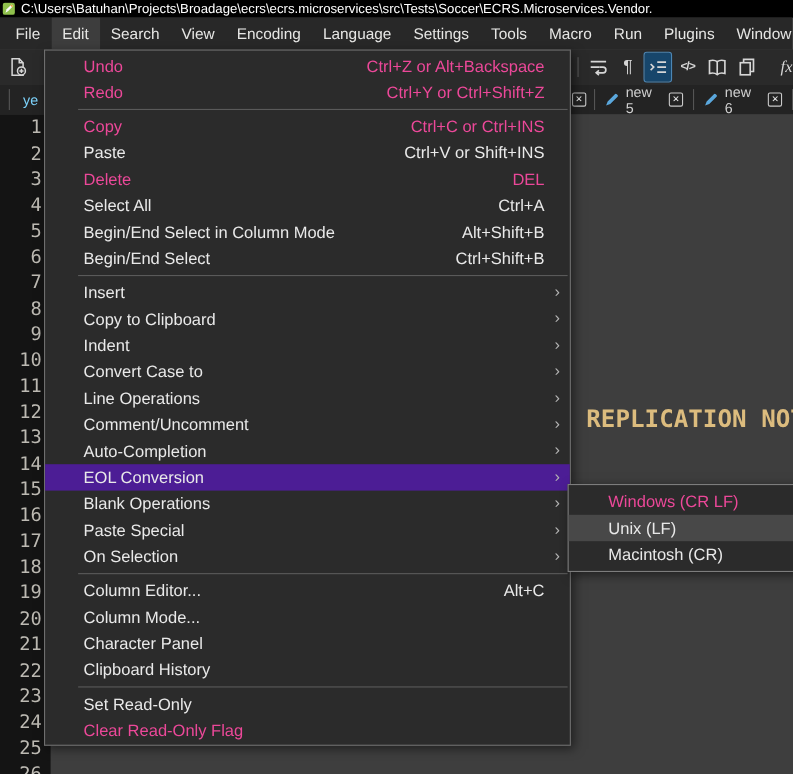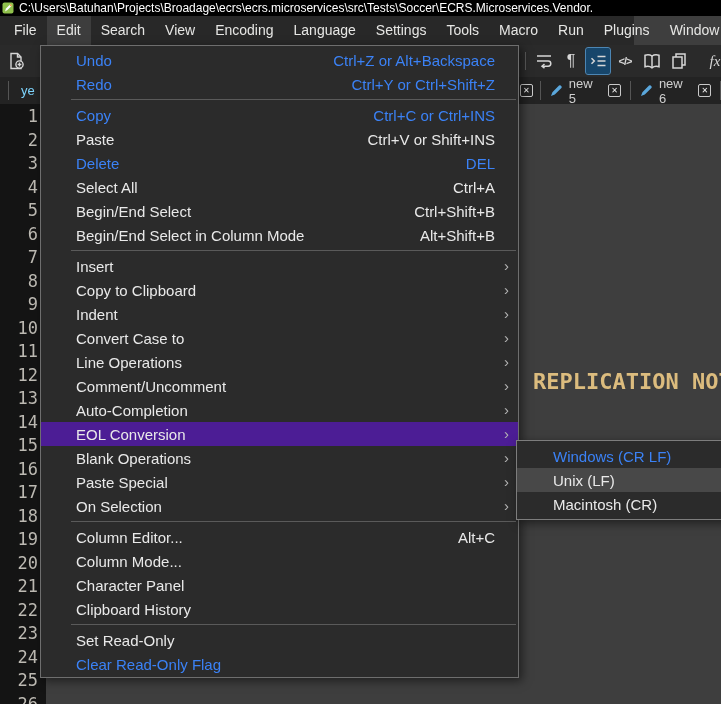--- a/index.html
+++ b/index.html
@@ -12,21 +12,21 @@
   
   .titlebar {
     position:absolute; left:0; top:0; width:721px; height:16px;
     background:#000; color:#fff; font-size:12px; line-height:16px;
     display:flex; align-items:center; gap:5px; padding-left:2px;
     white-space:nowrap; overflow:hidden;
   }
 
   
   .menubar {
-    position:absolute; left:0; top:16px; width:634px; height:29px;
+    position:absolute; left:0; top:16px; width:720px; height:29px;
     background:#282828; color:#e6e6e4; font-size:14px;
     display:flex; align-items:stretch; padding-left:4px;text-align:right;
   }
   .mbitem { padding:0 10px; line-height:29px; cursor:default; }
   .mbitem.active { background:#3d3d3d; }
 
   
   .toolbar {
     position:absolute; left:0; top:45px; width:721px; height:32px;
     background:#2a2a2a;
@@ -75,21 +75,21 @@
   
   .menu-popup {
     position:absolute; left:40px; top:45px; width:479px;
     background:#2b2b2b; border:1px solid #6e6e6e; padding:2px 0 1px;
     box-shadow:3px 3px 9px rgba(0,0,0,.5); z-index:20; font-size:15px;
   }
   .mi { height:24px; display:flex; align-items:center; padding:0 10px 0 35px; color:#e9e9e9; position:relative; cursor:default; }
   .mi .lab { flex:1; white-space:nowrap; }
   .mi .sc  { padding-right:13px; white-space:nowrap; }
   .mi .arrow { position:absolute; right:9px; top:0; line-height:24px; color:#b4b4b4; font-size:15px; }
-  .mi.disabled { color:#3b82f6; }
+  .mi.disabled { color:#ec4899; }
   .mi.highlighted { background:#4c1d95; }
   .menu-sep { height:1px; background:#5a5a5a; margin:3px 2px 3px 30px; }
 
   .submenu {
     position:absolute; left:516px; top:440px; width:214px;
     background:#2b2b2b; border:1px solid #7d7d7d; padding:3px 0;
     box-shadow:3px 3px 9px rgba(0,0,0,.5); z-index:30; font-size:15px;
   }
   .submenu .mi { padding-left:36px; }
   .submenu .mi.highlighted { background:#484848; }
@@ -256,27 +256,27 @@
     </div>
     <div class="mi disabled">
       <span class="lab">Delete</span>
       <span class="sc">DEL</span>
     </div>
     <div class="mi">
       <span class="lab">Select All</span>
       <span class="sc">Ctrl+A</span>
     </div>
     <div class="mi">
+      <span class="lab">Begin/End Select in Column Mode</span>
+      <span class="sc">Alt+Shift+B</span>
+    </div>
+    <div class="mi">
       <span class="lab">Begin/End Select</span>
       <span class="sc">Ctrl+Shift+B</span>
     </div>
-    <div class="mi">
-      <span class="lab">Begin/End Select in Column Mode</span>
-      <span class="sc">Alt+Shift+B</span>
-    </div>
     <div class="menu-sep"></div>
     <div class="mi">
       <span class="lab">Insert</span>
       <span class="arrow">›</span>
     </div>
     <div class="mi">
       <span class="lab">Copy to Clipboard</span>
       <span class="arrow">›</span>
     </div>
     <div class="mi">

